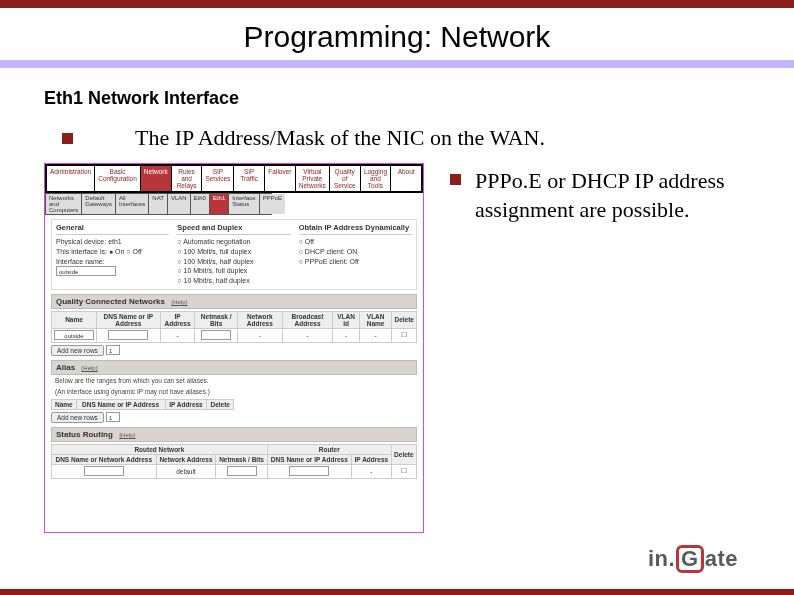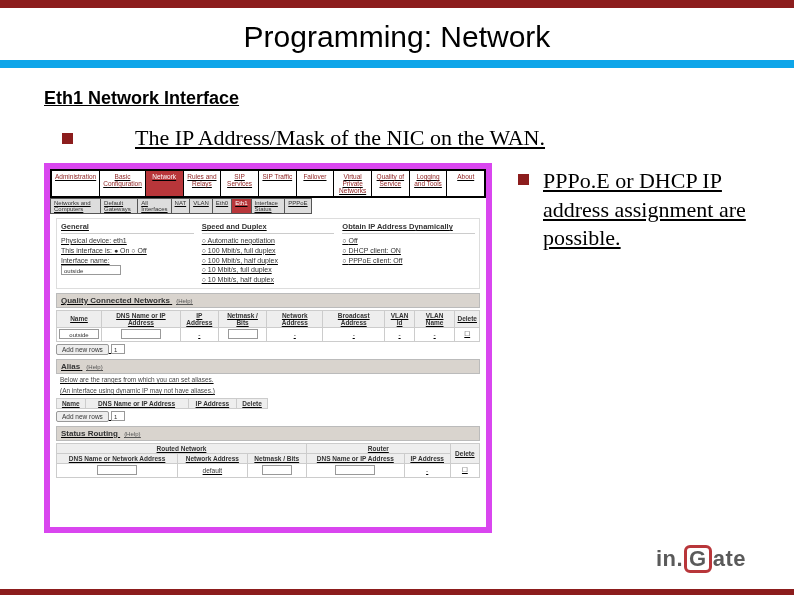--- a/index.html
+++ b/index.html
@@ -14,26 +14,25 @@
   .top-bar {
     width: 100%;
     height: 8px;
     background: #8c1d1d;
   }
   .slide-title {
     text-align: center;
     font-size: 30px;
     font-weight: 400;
     padding: 12px 0 6px 0;
-    border-bottom: 8px solid #0ea5e9;
+    border-bottom: 8px solid #c4b5fd;
     font-family: Arial, sans-serif;
   }
   .content {
     padding: 20px 44px 0 44px;
-    text-decoration: underline;
   }
   .sub-heading {
     font-size: 18px;
     font-weight: bold;
     font-family: Arial, sans-serif;
     margin-bottom: 16px;
   }
   .bullet-row {
     display: flex;
     align-items: flex-start;
@@ -50,27 +49,27 @@
   .bullet-text {
     font-size: 22px;
     font-family: "Times New Roman", serif;
     margin-left: 48px;
   }
   .lower {
     display: flex;
     margin-top: 12px;
   }
   .screenshot-box {
-    width: 448px;
+    width: 380px;
     height: 370px;
     background: #fff;
     position: relative;
     font-size: 8px;
     color: #333;
-    border: 6px solid #d946ef;
+    border: 1px solid #d946ef;
     flex-shrink: 0;
   }
   
   .tabs-row {
     display: flex;
     background: #000;
     padding: 2px;
     gap: 1px;
   }
   .tab {
@@ -163,21 +162,21 @@
   }
   .right-bullet .bullet-sq { margin-top: 7px; }
   .right-text {
     font-size: 22px;
     font-family: "Times New Roman", serif;
     line-height: 1.3;
   }
 
   .logo {
     position: absolute;
-    right: 48px;
+    right: 56px;
     bottom: 22px;
     font-family: Arial, sans-serif;
     font-size: 22px;
     font-weight: bold;
     color: #5a5a5a;
     letter-spacing: 0.5px;
   }
   .logo .g {
     display: inline-block;
     border: 3px solid #b8363a;

